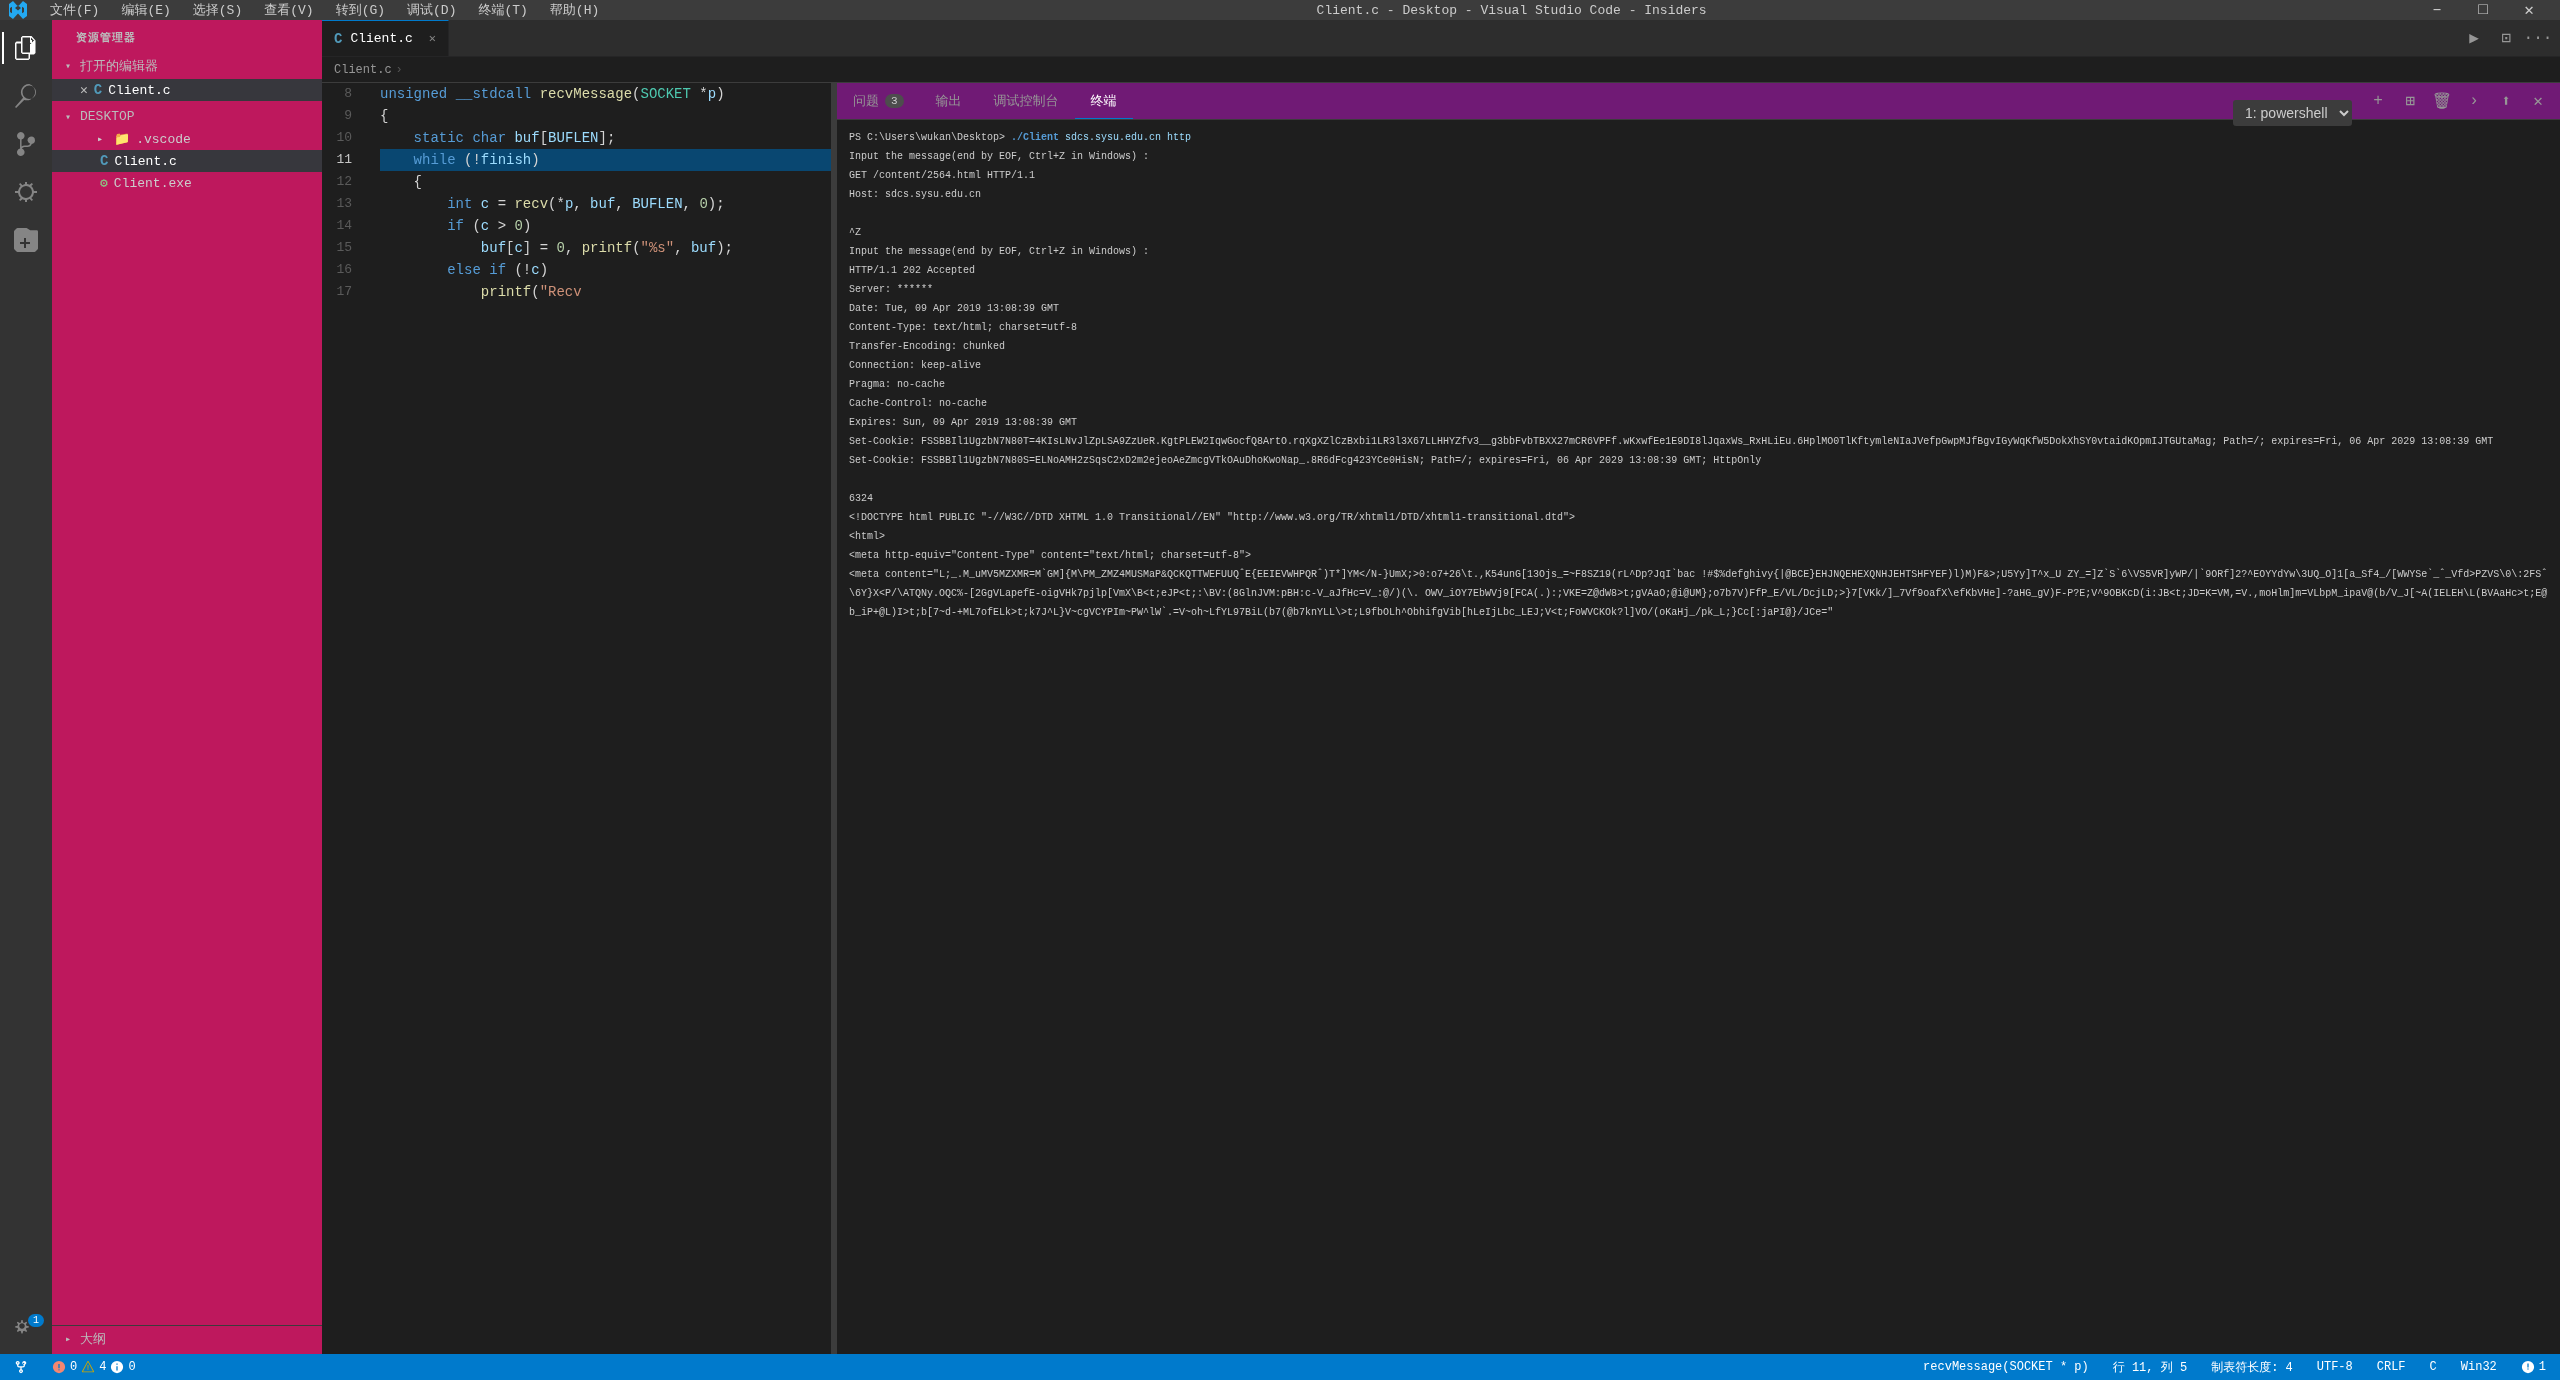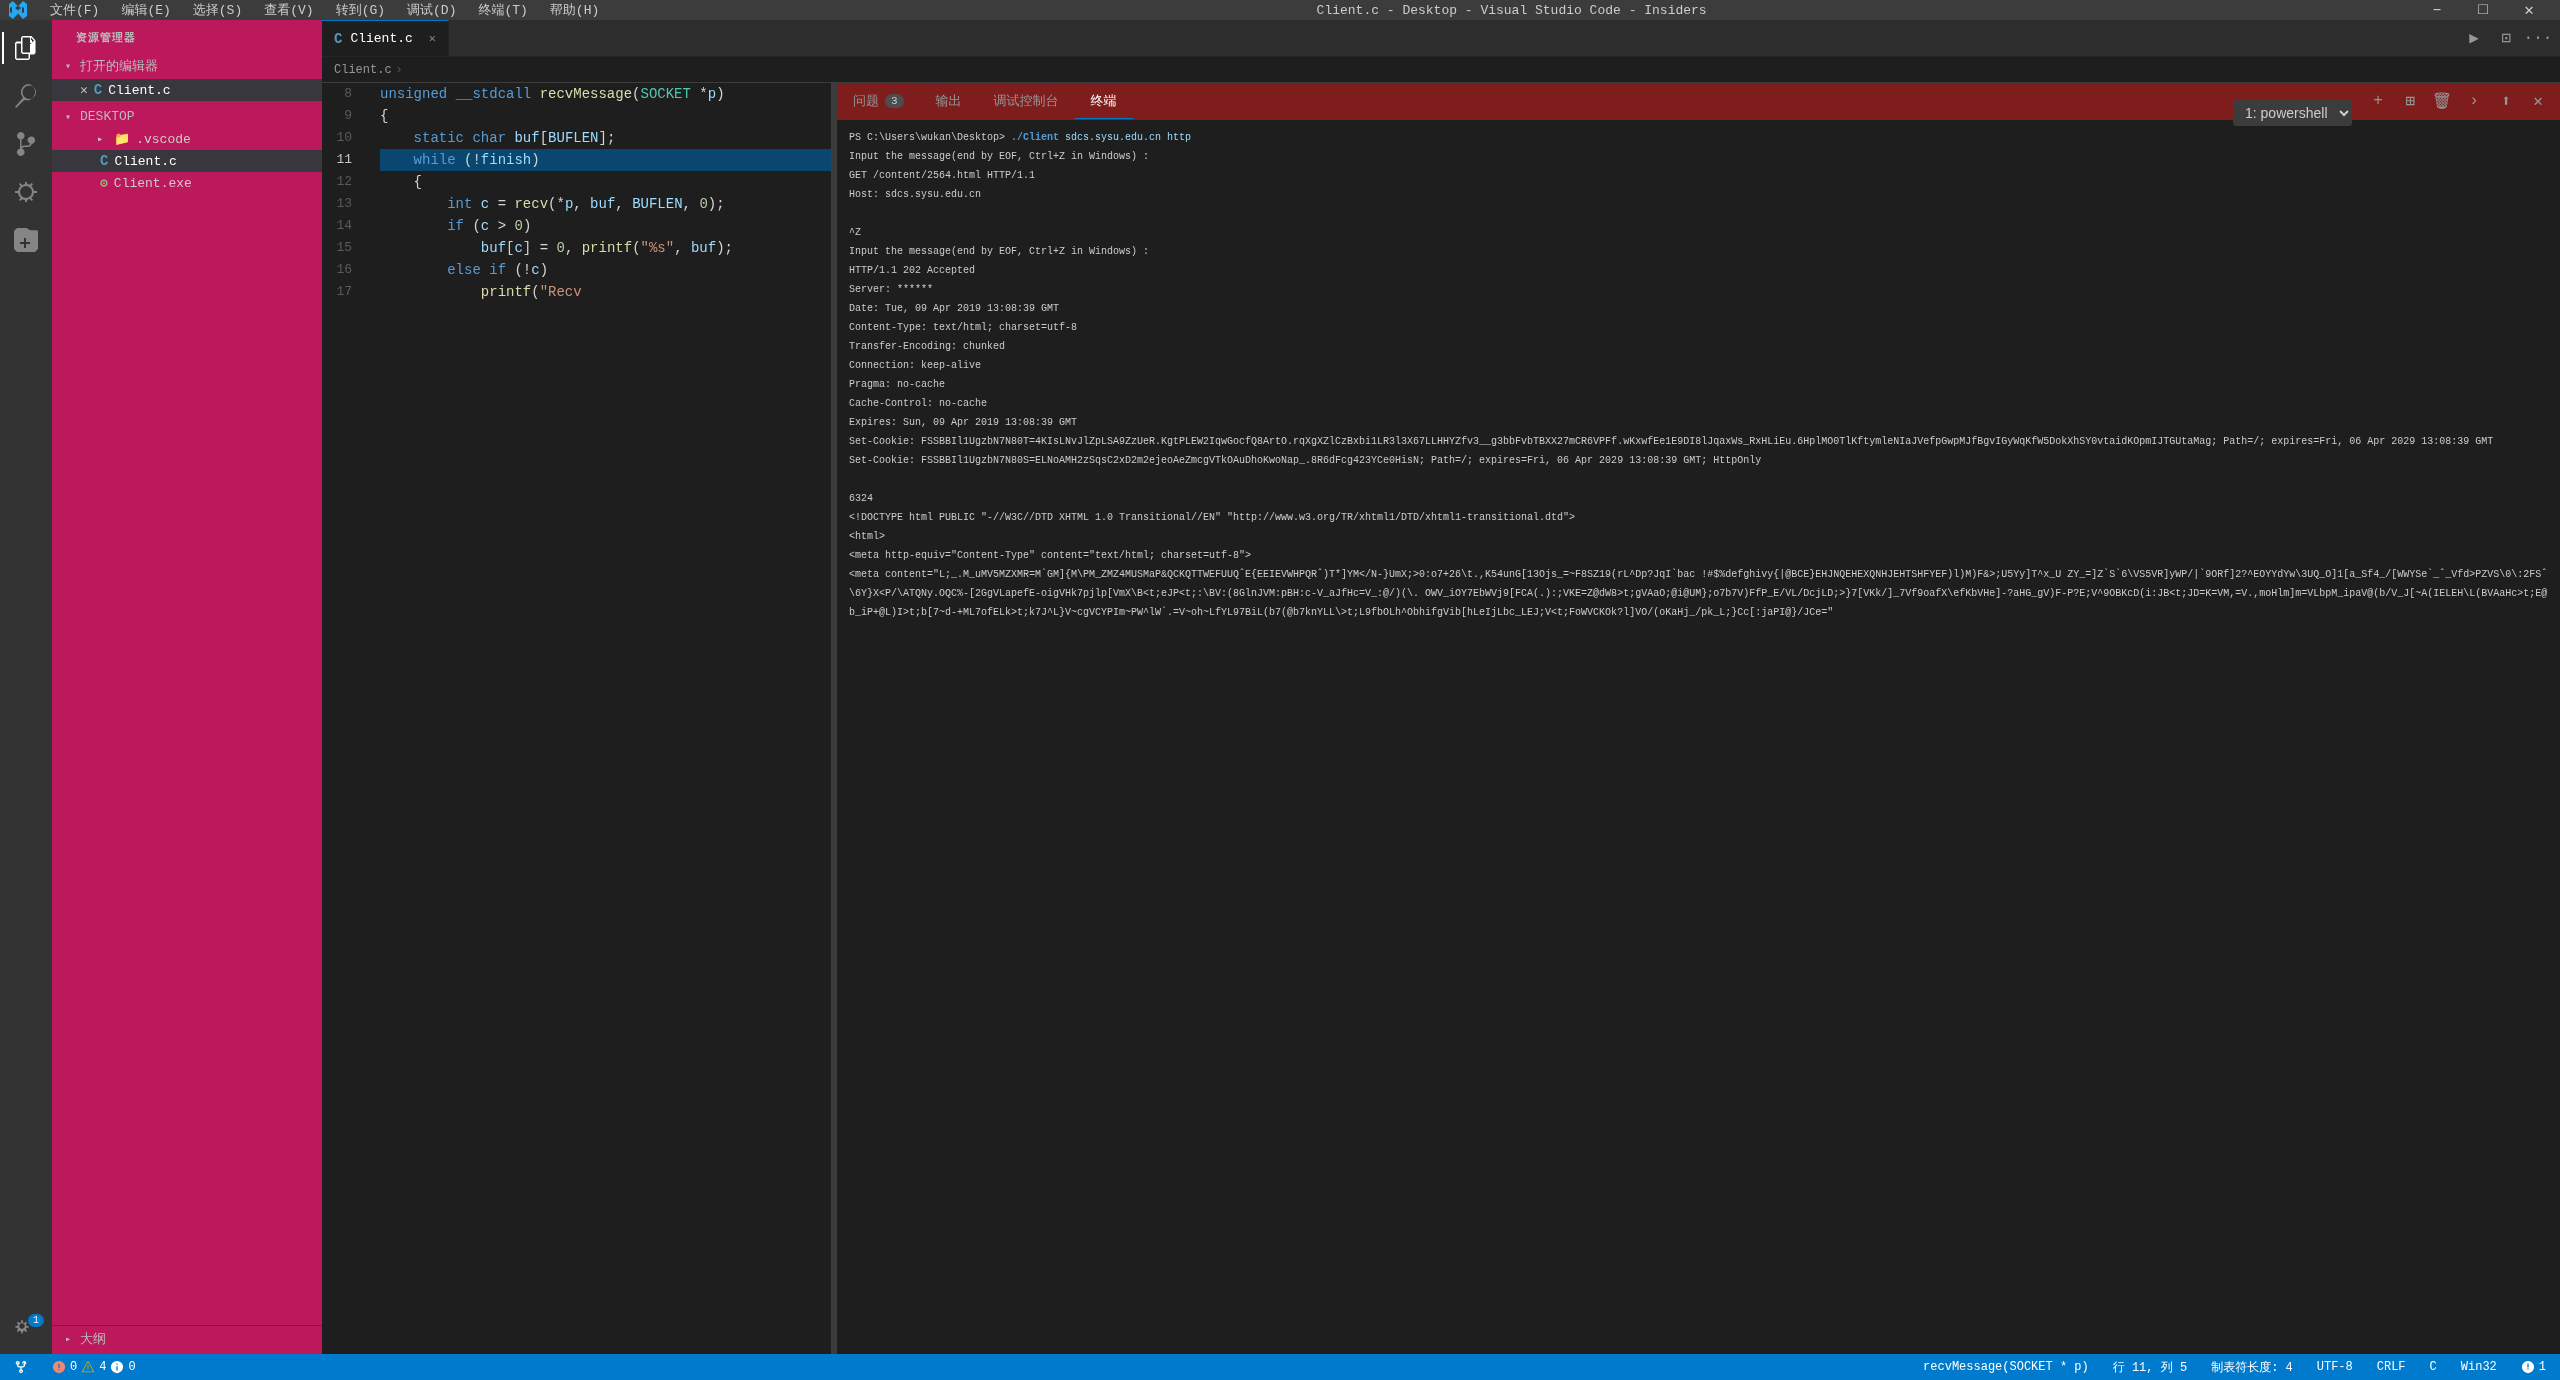--- a/index.html
+++ b/index.html
@@ -318,21 +318,21 @@
     
     .terminal-panel {
       flex: 1;
       background: #1e1e1e;
       display: flex;
       flex-direction: column;
       overflow: hidden;
     }
     .panel-tabs {
       height: 37px;
-      background: #7f1d1d;
+      background: #701a75;
       display: flex;
       align-items: stretch;
       border-bottom: 1px solid #3c3c3c;
       flex-shrink: 0;
       justify-content: flex-end;
     }
     .panel-tab {
       display: flex;
       align-items: center;
       padding: 0 16px;

